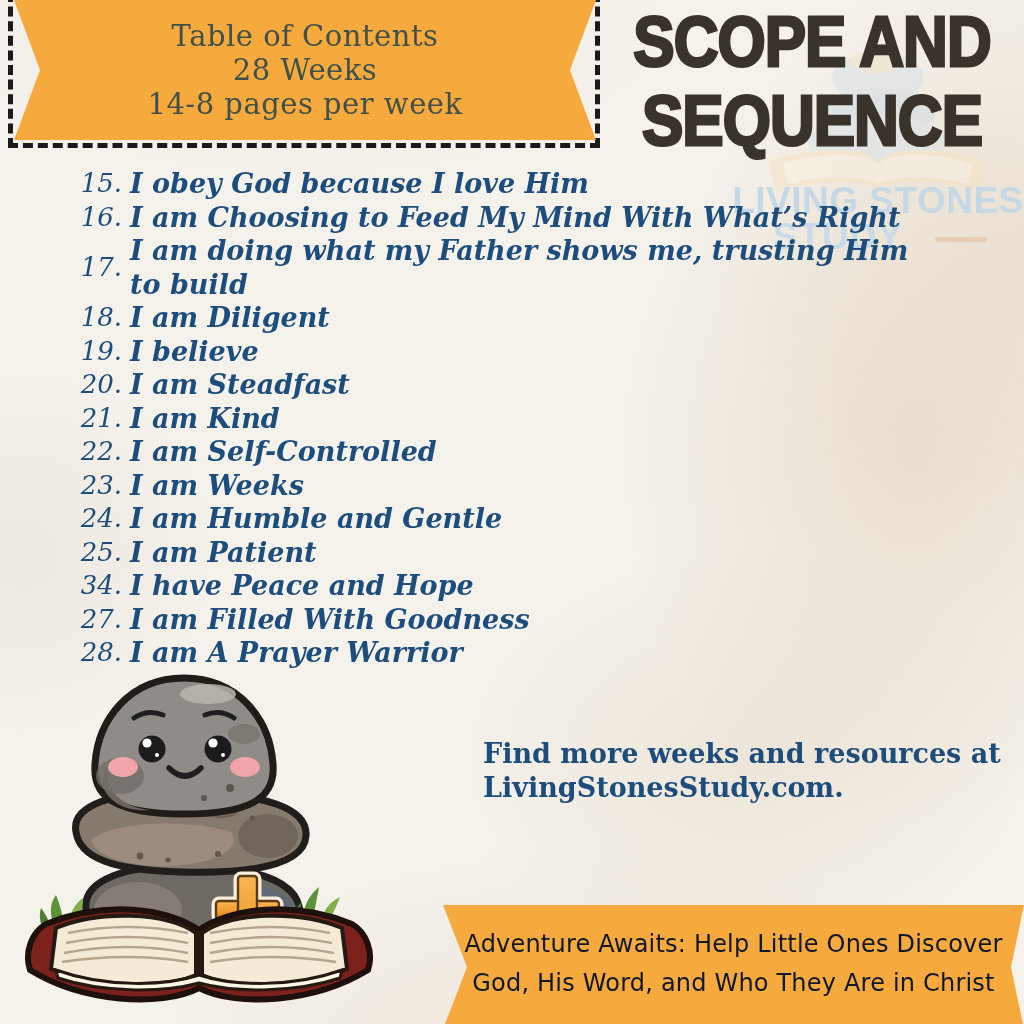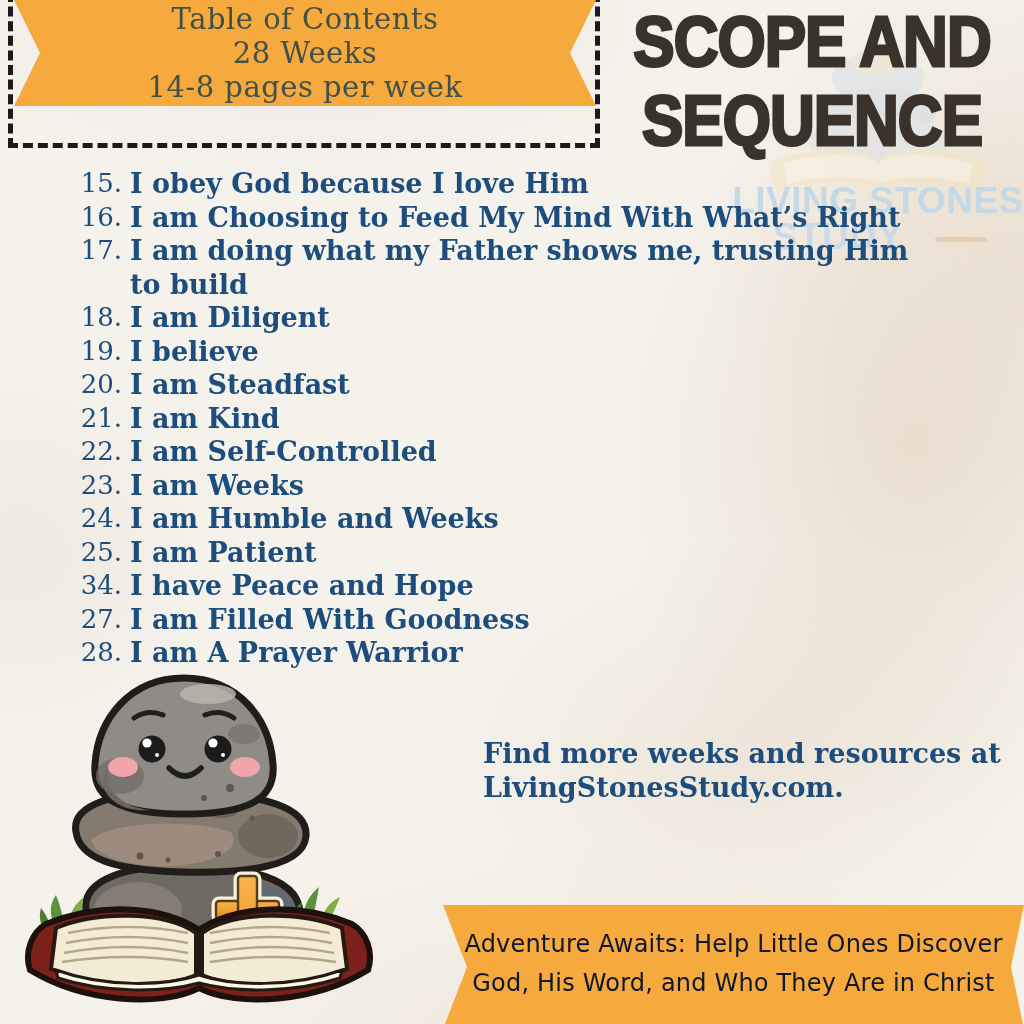--- a/index.html
+++ b/index.html
@@ -15,21 +15,21 @@
       radial-gradient(500px 220px at 30% 2%, rgba(233,230,226,.8), rgba(233,230,226,0) 75%);
     font-family:"DejaVu Serif", serif;
   }
   
   .dash-frame{
     position:absolute;left:8px;top:-8px;width:592px;height:156px;
     border:5px dashed #1a1a1a;border-top:none;box-sizing:border-box;
   }
   
   .top-ribbon{
-    position:absolute;left:14px;top:0;width:582px;height:106px;background:#F6A93D;
+    position:absolute;left:14px;top:0;width:582px;height:140px;background:#F6A93D;
     clip-path:polygon(0 0,100% 0,calc(100% - 26px) 50%,100% 100%,0 100%,26px 50%);
     display:flex;flex-direction:column;align-items:center;justify-content:center;
     z-index:4;
   }
   .top-ribbon .rline{
     color:#40504A;font-size:29px;line-height:34px;text-align:center;letter-spacing:.5px;
   }
   
   .title{
     position:absolute;left:600px;top:2px;width:424px;text-align:center;z-index:2;
@@ -46,21 +46,21 @@
     color:#C5D8E6;letter-spacing:.5px;white-space:nowrap;
   }
   .wm-text2{
     position:absolute;left:0;top:166px;width:220px;text-align:center;
     font-family:"Liberation Sans", sans-serif;font-weight:900;font-size:37px;
     color:#C9DBE8;letter-spacing:1px;
   }
   .wm-dash{position:absolute;left:207px;top:187px;width:52px;height:5px;background:#E6CDB4;border-radius:3px;}
   
   .toc{position:absolute;left:62px;top:167px;width:910px;z-index:3;}
-  .toc-row{display:flex;align-items:flex-start;}
+  .toc-row{display:flex;align-items:center;font-style:italic;}
   .toc-num{
     flex:0 0 60px;text-align:right;margin-right:8px;
     color:#1C4D7C;font-size:26px;line-height:33.5px;font-weight:500;
   }
   .toc-text{
     color:#1C4D7C;font-size:27px;line-height:33.5px;font-weight:bold;white-space:pre-line;
   }
   
   .note{
     position:absolute;left:483px;top:737px;width:540px;z-index:3;
@@ -156,21 +156,21 @@
       <span class="toc-text">I am Self-Controlled</span>
     </div>
 
     <div class="toc-row">
       <span class="toc-num">23.</span>
       <span class="toc-text">I am Weeks</span>
     </div>
 
     <div class="toc-row">
       <span class="toc-num">24.</span>
-      <span class="toc-text">I am Humble and Weeks</span>
+      <span class="toc-text">I am Humble and Gentle</span>
     </div>
 
     <div class="toc-row">
       <span class="toc-num">25.</span>
       <span class="toc-text">I am Patient</span>
     </div>
 
     <div class="toc-row">
       <span class="toc-num">34.</span>
       <span class="toc-text">I have Peace and Hope</span>

